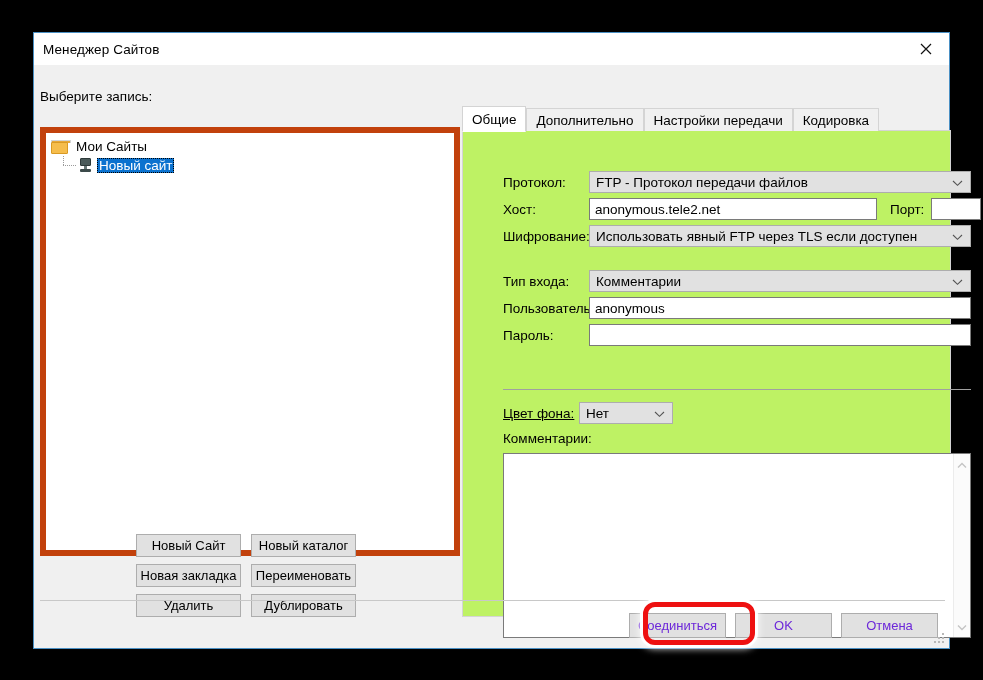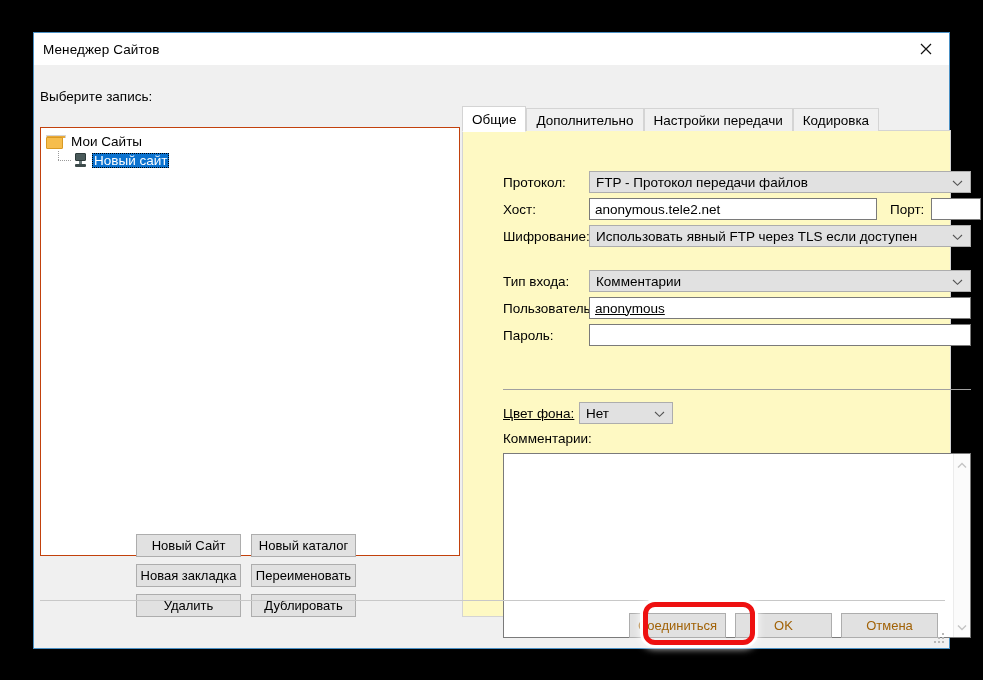--- a/index.html
+++ b/index.html
@@ -71,21 +71,21 @@
     top: 24px;
     font-size: 13.5px;
   }
   #tree-box {
     position: absolute;
     left: 6px;
     top: 62px;
     width: 420px;
     height: 429px;
     background: #ffffff;
-    border: 1px solid #c2410c;
+    border: 6px solid #c2410c;
     box-sizing: border-box;
     overflow: hidden;
   }
   .tree-row {
     display: flex;
     align-items: center;
     height: 19px;
     white-space: nowrap;
   }
   #tree-root { margin-top: 4px; padding-left: 5px; }
@@ -220,21 +220,21 @@
     margin-bottom: -1px;
     z-index: 4;
   }
 
   #tab-panel {
     position: absolute;
     left: 428px;
     top: 65px;
     width: 489px;
     height: 487px;
-    background: #fef9c3;
+    background: #bef264;
     border: 1px solid #d4d4d4;
     box-sizing: border-box;
   }
 
   
   .frow {
     position: absolute;
     display: flex;
     align-items: center;
     height: 22px;
@@ -286,21 +286,21 @@
   #r-enc { left: 40px; top: 94px; }
   #r-enc .flabel { width: 86px; }
   #r-enc .combo { width: 382px; }
 
   #r-logon { left: 40px; top: 139px; }
   #r-logon .flabel { width: 86px; }
   #r-logon .combo { width: 382px; }
 
   #r-user { left: 40px; top: 166px; }
   #r-user .flabel { width: 86px; }
-  #r-user .txtin { width: 382px; text-decoration: underline; }
+  #r-user .txtin { width: 382px; }
 
   #r-pass { left: 40px; top: 193px; }
   #r-pass .flabel { width: 86px; }
   #r-pass .txtin { width: 382px; }
 
   #hr-sep {
     position: absolute;
     left: 40px; top: 258px;
     width: 468px; height: 1px;
     background: #a0a0a0;
@@ -362,21 +362,21 @@
     background: #e1e1e1;
     border: 1px solid #adadad;
     box-sizing: border-box;
     font-family: "Liberation Sans", sans-serif;
     font-size: 13px;
     display: flex;
     align-items: center;
     justify-content: center;
     cursor: default;
     padding: 0;
-    color: #a16207;
+    color: #6d28d9;
   }
 
   
   #highlight-ring {
     position: absolute;
     left: 609px;
     top: 537px;
     width: 112px;
     height: 43px;
     border: 5px solid #ee1111;

